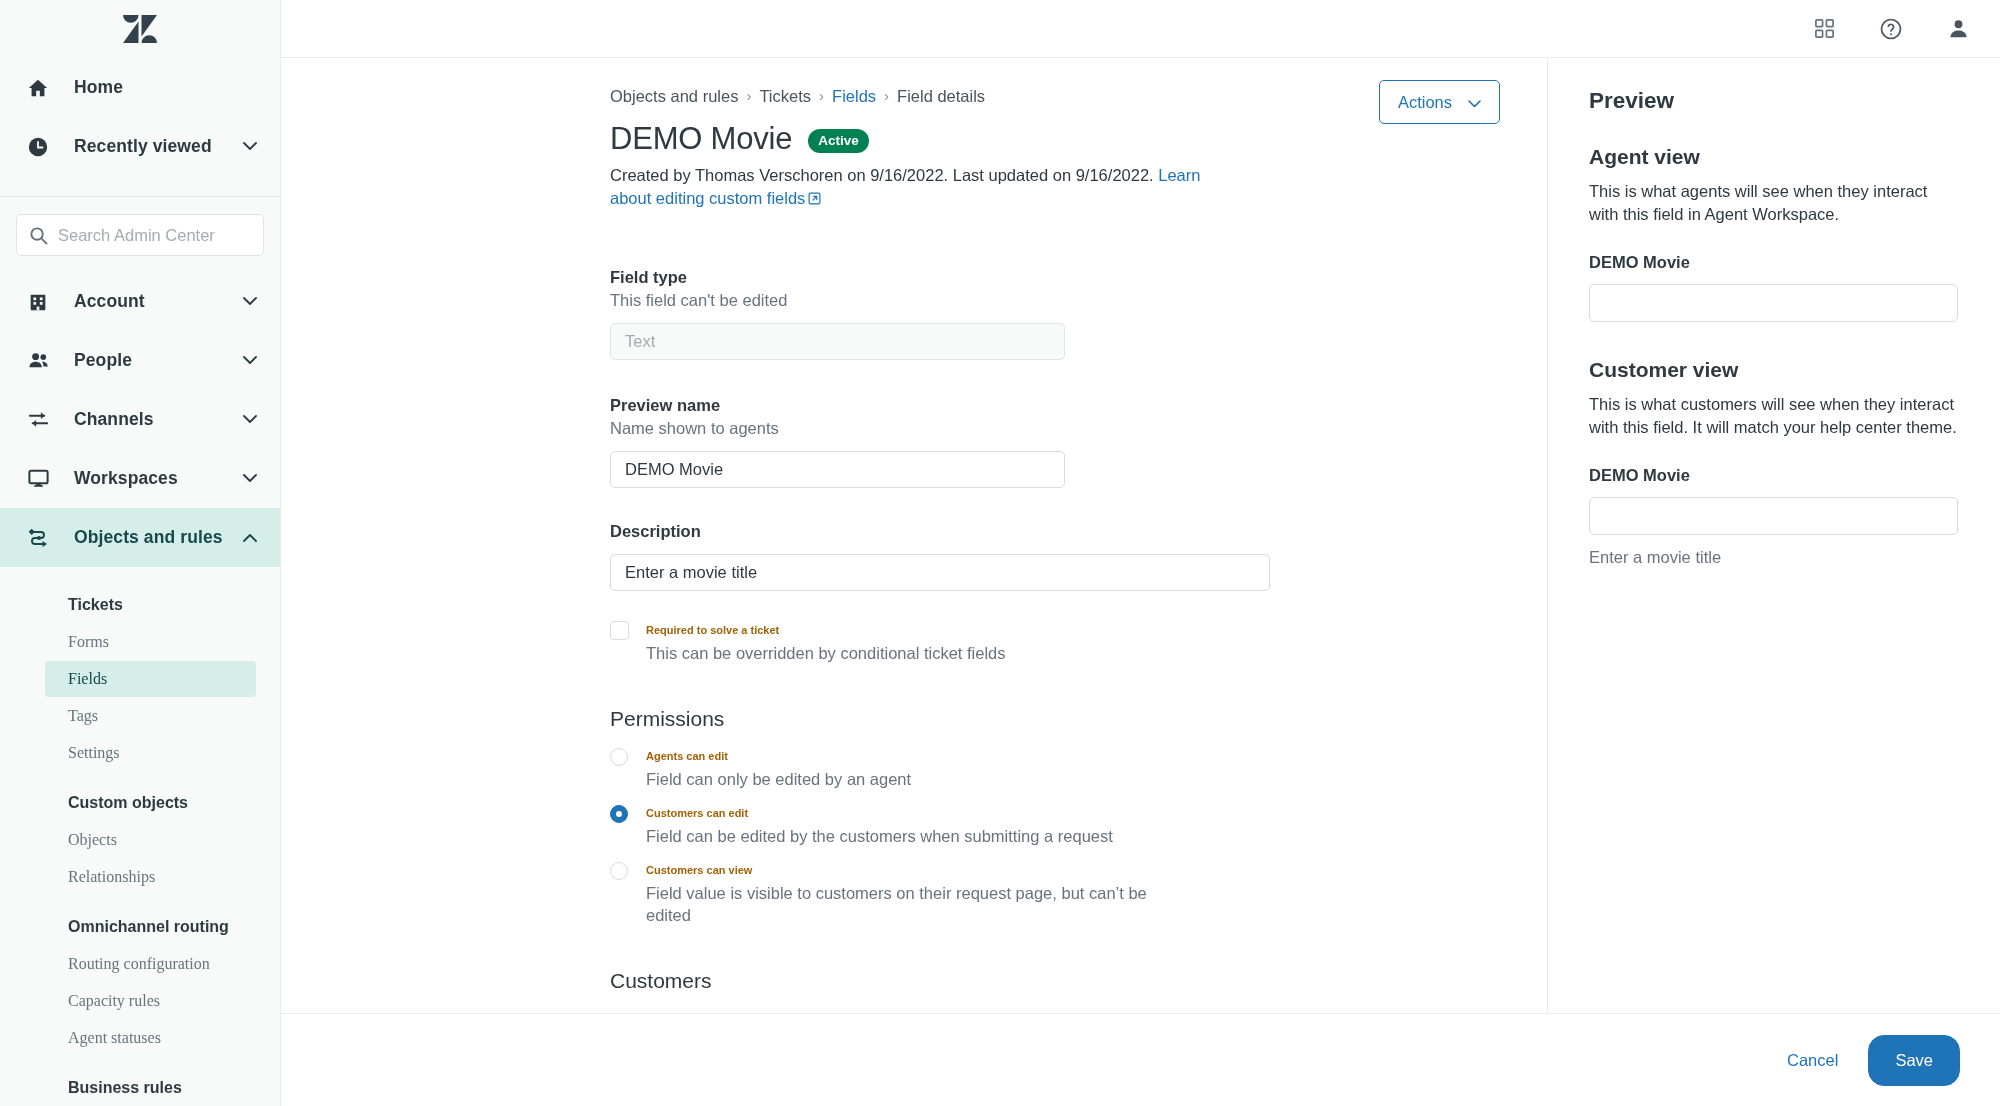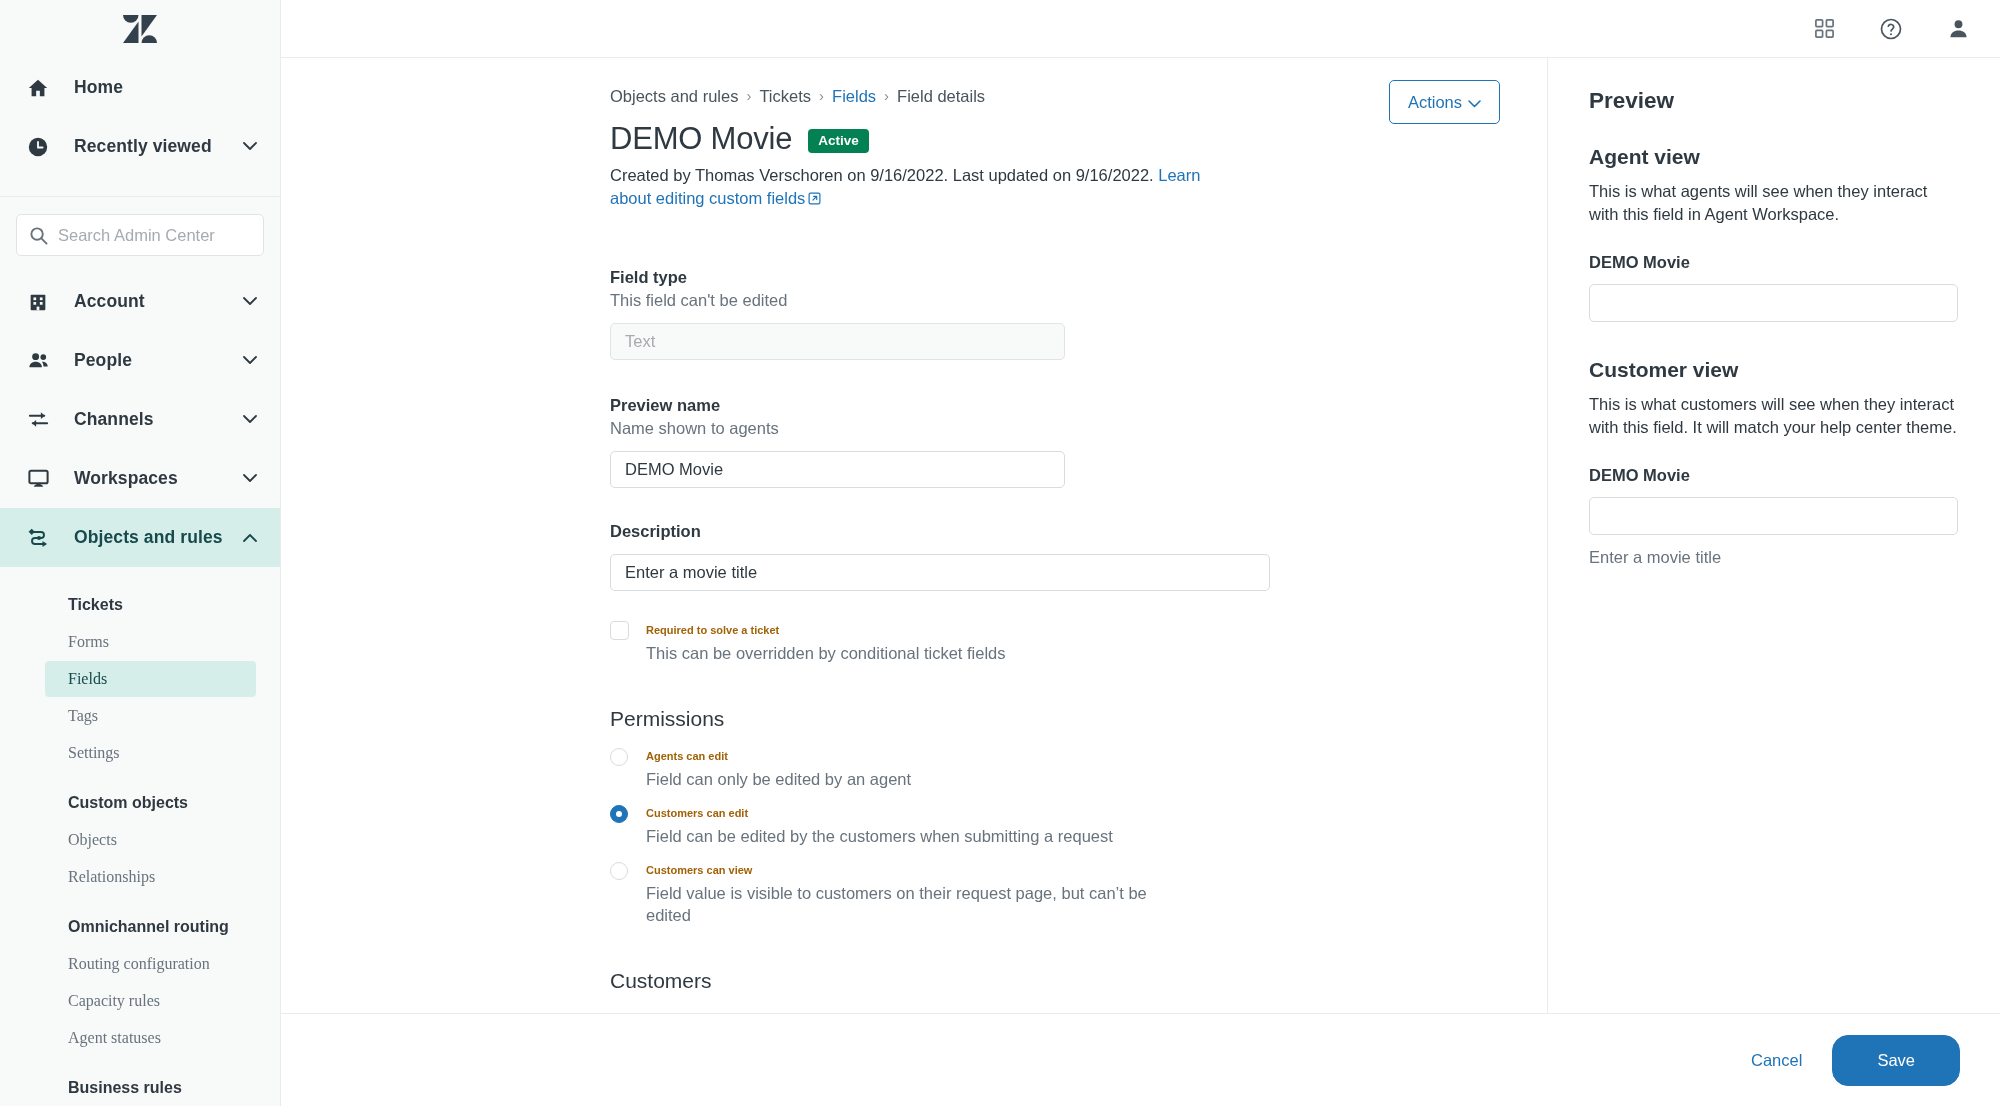--- a/index.html
+++ b/index.html
@@ -98,34 +98,34 @@
   .breadcrumb .crumb.plain { color: #49545c; cursor: default; }
 
   .title-row {
     display: flex; align-items: center; gap: 16px;
     padding: 13px 0 0 329px;
   }
   .page-title { font-size: 31px; font-weight: normal; color: #2f3941; letter-spacing: -.2px; line-height: 38px; }
   .badge {
     background: #038153; color: #fff;
     font-size: 13.5px; font-weight: bold;
-    padding: 4px 10px; border-radius: 4px; line-height: 16px;
+    padding: 4px 10px; border-radius: 12px; line-height: 16px;
     position: relative; top: 2px;
   }
 
   .meta {
     padding: 6px 0 0 329px; max-width: 960px;
     font-size: 16.5px; color: #2f3941; line-height: 23px;
   }
   .meta .lnk { color: #1f73b7; cursor: pointer; }
   .ext-ico { display: inline-block; vertical-align: -1px; margin-left: 3px; }
 
   .actions-btn {
     position: absolute; top: 22px; right: 47px;
-    display: flex; align-items: center; gap: 6px;
+    display: flex; align-items: center; gap: 16px;
     border: 1px solid #1f73b7; border-radius: 5px;
     background: #fff; color: #1f73b7;
     font-size: 16.5px; font-family: "Liberation Sans", sans-serif;
     height: 44px; padding: 0 18px; cursor: pointer;
   }
 
   .form { padding: 55px 0 0 329px; max-width: 900px; }
   .fgroup { margin-bottom: 0; }
   .flabel { font-size: 16.5px; font-weight: bold; color: #2f3941; line-height: 22px; }
   .fhint { font-size: 16.5px; color: #68737d; line-height: 22px; margin-top: 1px; }
@@ -192,21 +192,21 @@
     padding-right: 40px; gap: 14px;
   }
   .btn-cancel {
     background: transparent; border: none; color: #1f73b7;
     font-family: "Liberation Sans", sans-serif; font-size: 16.5px;
     padding: 12px 16px; cursor: pointer; border-radius: 5px;
   }
   .btn-save {
     background: #1f73b7; border: 1px solid #1f73b7; color: #fff;
     font-family: "Liberation Sans", sans-serif; font-size: 16.5px;
-    padding: 0 44px; height: 51px; border-radius: 16px; cursor: pointer;
+    padding: 0 26px; height: 51px; border-radius: 16px; cursor: pointer;
   }
 </style>
 </head>
 <body>
 
 <div class="app">
 
   <aside class="sidebar">
 
     <div class="zd-logo-wrap">

